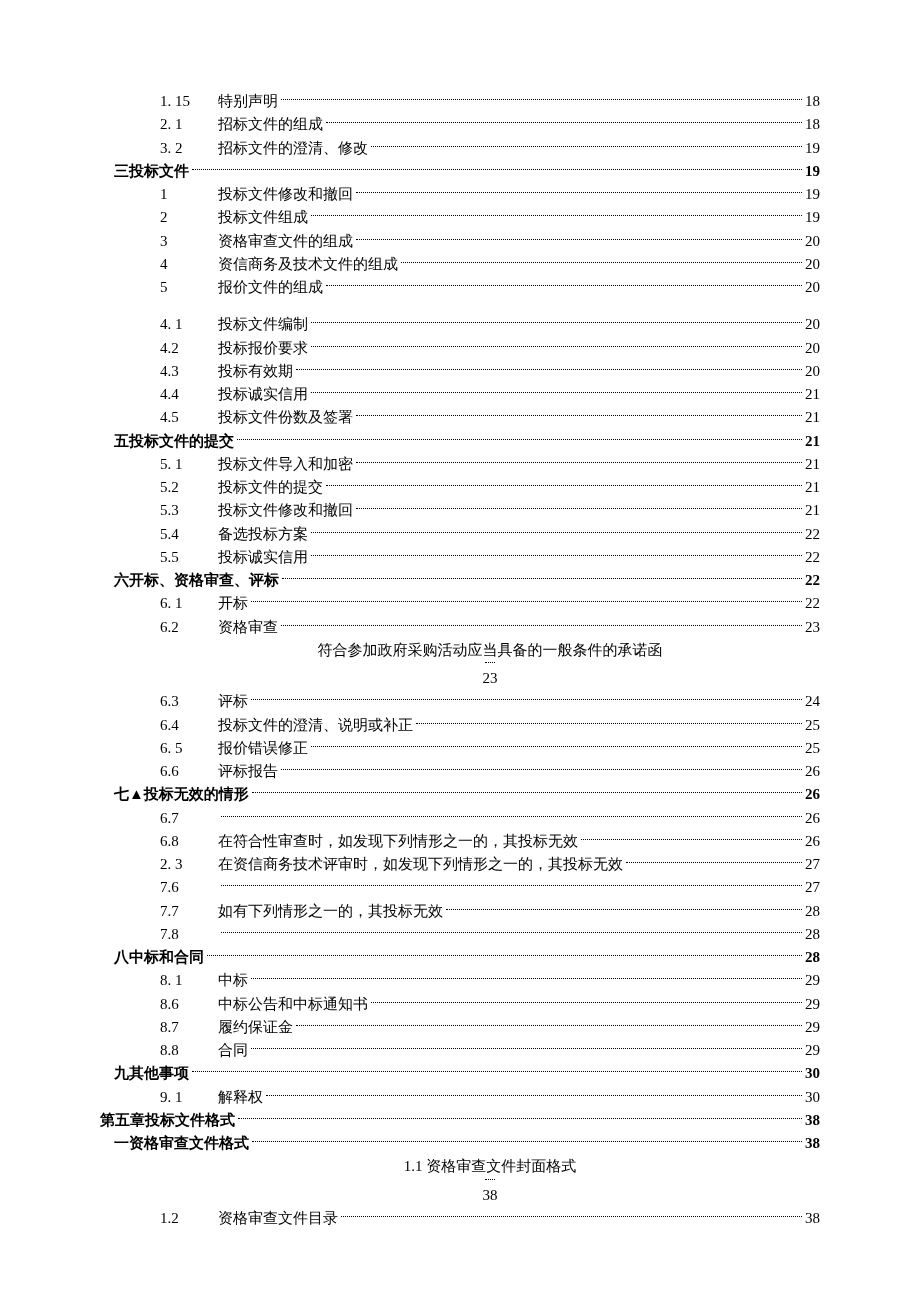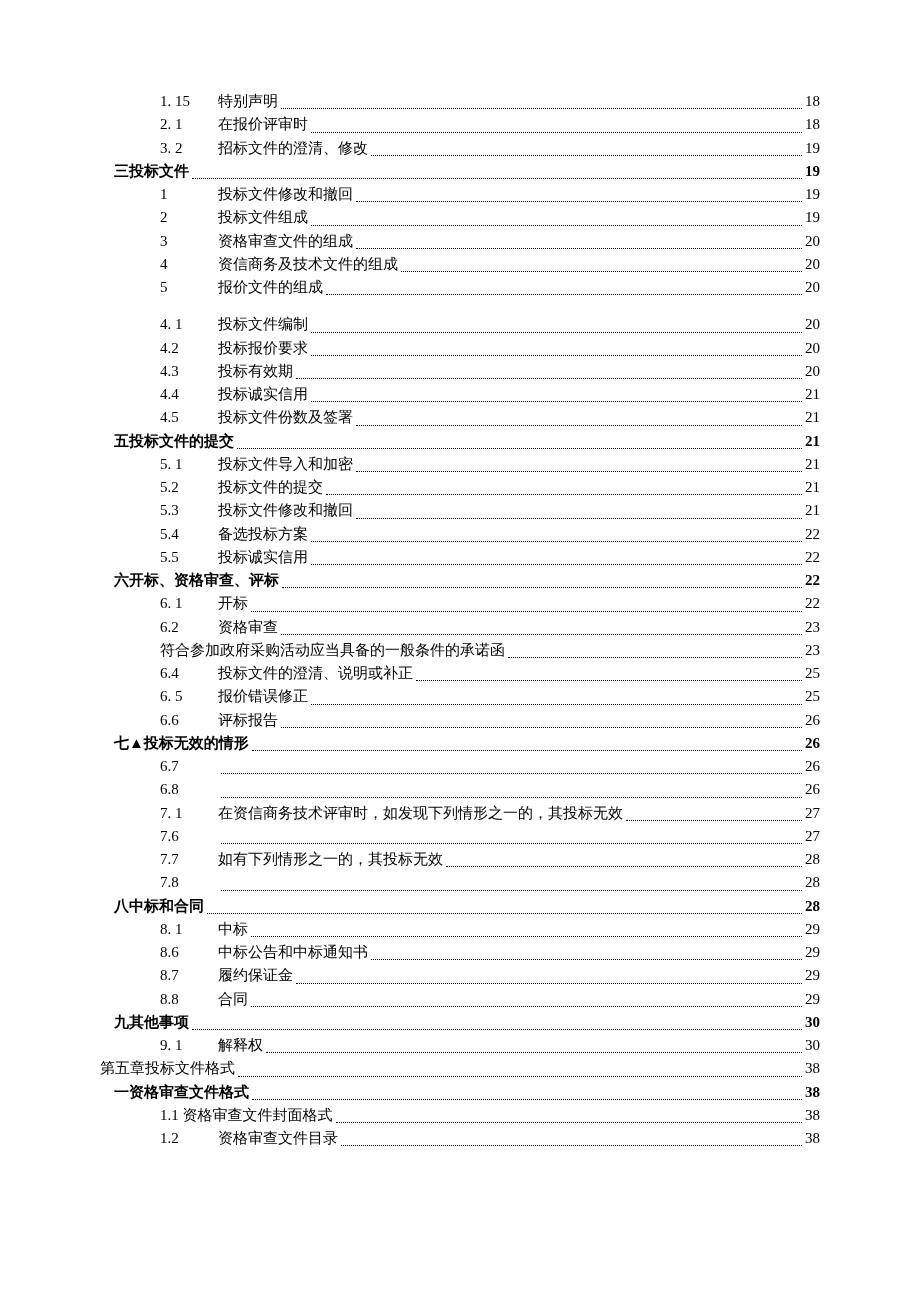--- a/index.html
+++ b/index.html
@@ -8,61 +8,61 @@
     font-size: 15px;
     color: #000;
     margin: 0;
     padding: 90px 100px 60px 100px;
     width: 920px;
     box-sizing: border-box;
     line-height: 1.55;
   }
   .toc-line {
     display: flex;
-    align-items: flex-end;
+    align-items: center;
     white-space: nowrap;
     margin: 0;
   }
   .num-col {
     text-align: left;
     flex: 0 0 auto;
   }
   .title-col {
     flex: 0 0 auto;
   }
   .dots {
     flex: 1 1 auto;
     border-bottom: 1.5px dotted #000;
     margin: 0 3px 4px 3px;
     min-width: 10px;
   }
   .page-col {
     flex: 0 0 auto;
     text-align: right;
   }
-  .lvl-section { padding-left: 0px; font-weight: normal; }
+  .lvl-section { padding-left: 0px; font-weight: bold; }
   .lvl-sub     { padding-left: 14px; font-weight: bold; }
   .lvl-entry   { padding-left: 60px; font-weight: normal; }
   .lvl-entry .num-col { min-width: 58px; }
-  .lvl-long    { padding-left: 60px; font-weight: normal; }
+  .lvl-long    { padding-left: 60px; font-weight: normal; flex-direction: column; }
   .gap { height: 14px; }
 </style>
 </head>
 <body>
 
 <div id="toc-root">
     <div class="toc-line lvl-entry">
       <span class="num-col">1.  15</span>
       <span class="title-col">特别声明</span>
       <span class="dots"></span>
       <span class="page-col">18</span>
     </div>
     <div class="toc-line lvl-entry">
       <span class="num-col">2.   1</span>
-      <span class="title-col">在报价评审时</span>
+      <span class="title-col">招标文件的组成</span>
       <span class="dots"></span>
       <span class="page-col">18</span>
     </div>
     <div class="toc-line lvl-entry">
       <span class="num-col">3.   2</span>
       <span class="title-col">招标文件的澄清、修改</span>
       <span class="dots"></span>
       <span class="page-col">19</span>
     </div>
     <div class="toc-line lvl-sub">
@@ -182,20 +182,26 @@
       <span class="title-col">资格审查</span>
       <span class="dots"></span>
       <span class="page-col">23</span>
     </div>
     <div class="toc-line lvl-long">
       <span class="title-col">符合参加政府采购活动应当具备的一般条件的承诺函</span>
       <span class="dots"></span>
       <span class="page-col">23</span>
     </div>
     <div class="toc-line lvl-entry">
+      <span class="num-col">6.3</span>
+      <span class="title-col">评标</span>
+      <span class="dots"></span>
+      <span class="page-col">24</span>
+    </div>
+    <div class="toc-line lvl-entry">
       <span class="num-col">6.4</span>
       <span class="title-col">投标文件的澄清、说明或补正</span>
       <span class="dots"></span>
       <span class="page-col">25</span>
     </div>
     <div class="toc-line lvl-entry">
       <span class="num-col">6.   5</span>
       <span class="title-col">报价错误修正</span>
       <span class="dots"></span>
       <span class="page-col">25</span>
@@ -211,25 +217,26 @@
       <span class="dots"></span>
       <span class="page-col">26</span>
     </div>
     <div class="toc-line lvl-entry">
       <span class="num-col">6.7</span>
       <span class="dots"></span>
       <span class="page-col">26</span>
     </div>
     <div class="toc-line lvl-entry">
       <span class="num-col">6.8</span>
+      <span class="title-col">在符合性审查时，如发现下列情形之一的，其投标无效</span>
       <span class="dots"></span>
       <span class="page-col">26</span>
     </div>
     <div class="toc-line lvl-entry">
-      <span class="num-col">7.   1</span>
+      <span class="num-col">2.   3</span>
       <span class="title-col">在资信商务技术评审时，如发现下列情形之一的，其投标无效</span>
       <span class="dots"></span>
       <span class="page-col">27</span>
     </div>
     <div class="toc-line lvl-entry">
       <span class="num-col">7.6</span>
       <span class="dots"></span>
       <span class="page-col">27</span>
     </div>
     <div class="toc-line lvl-entry">

